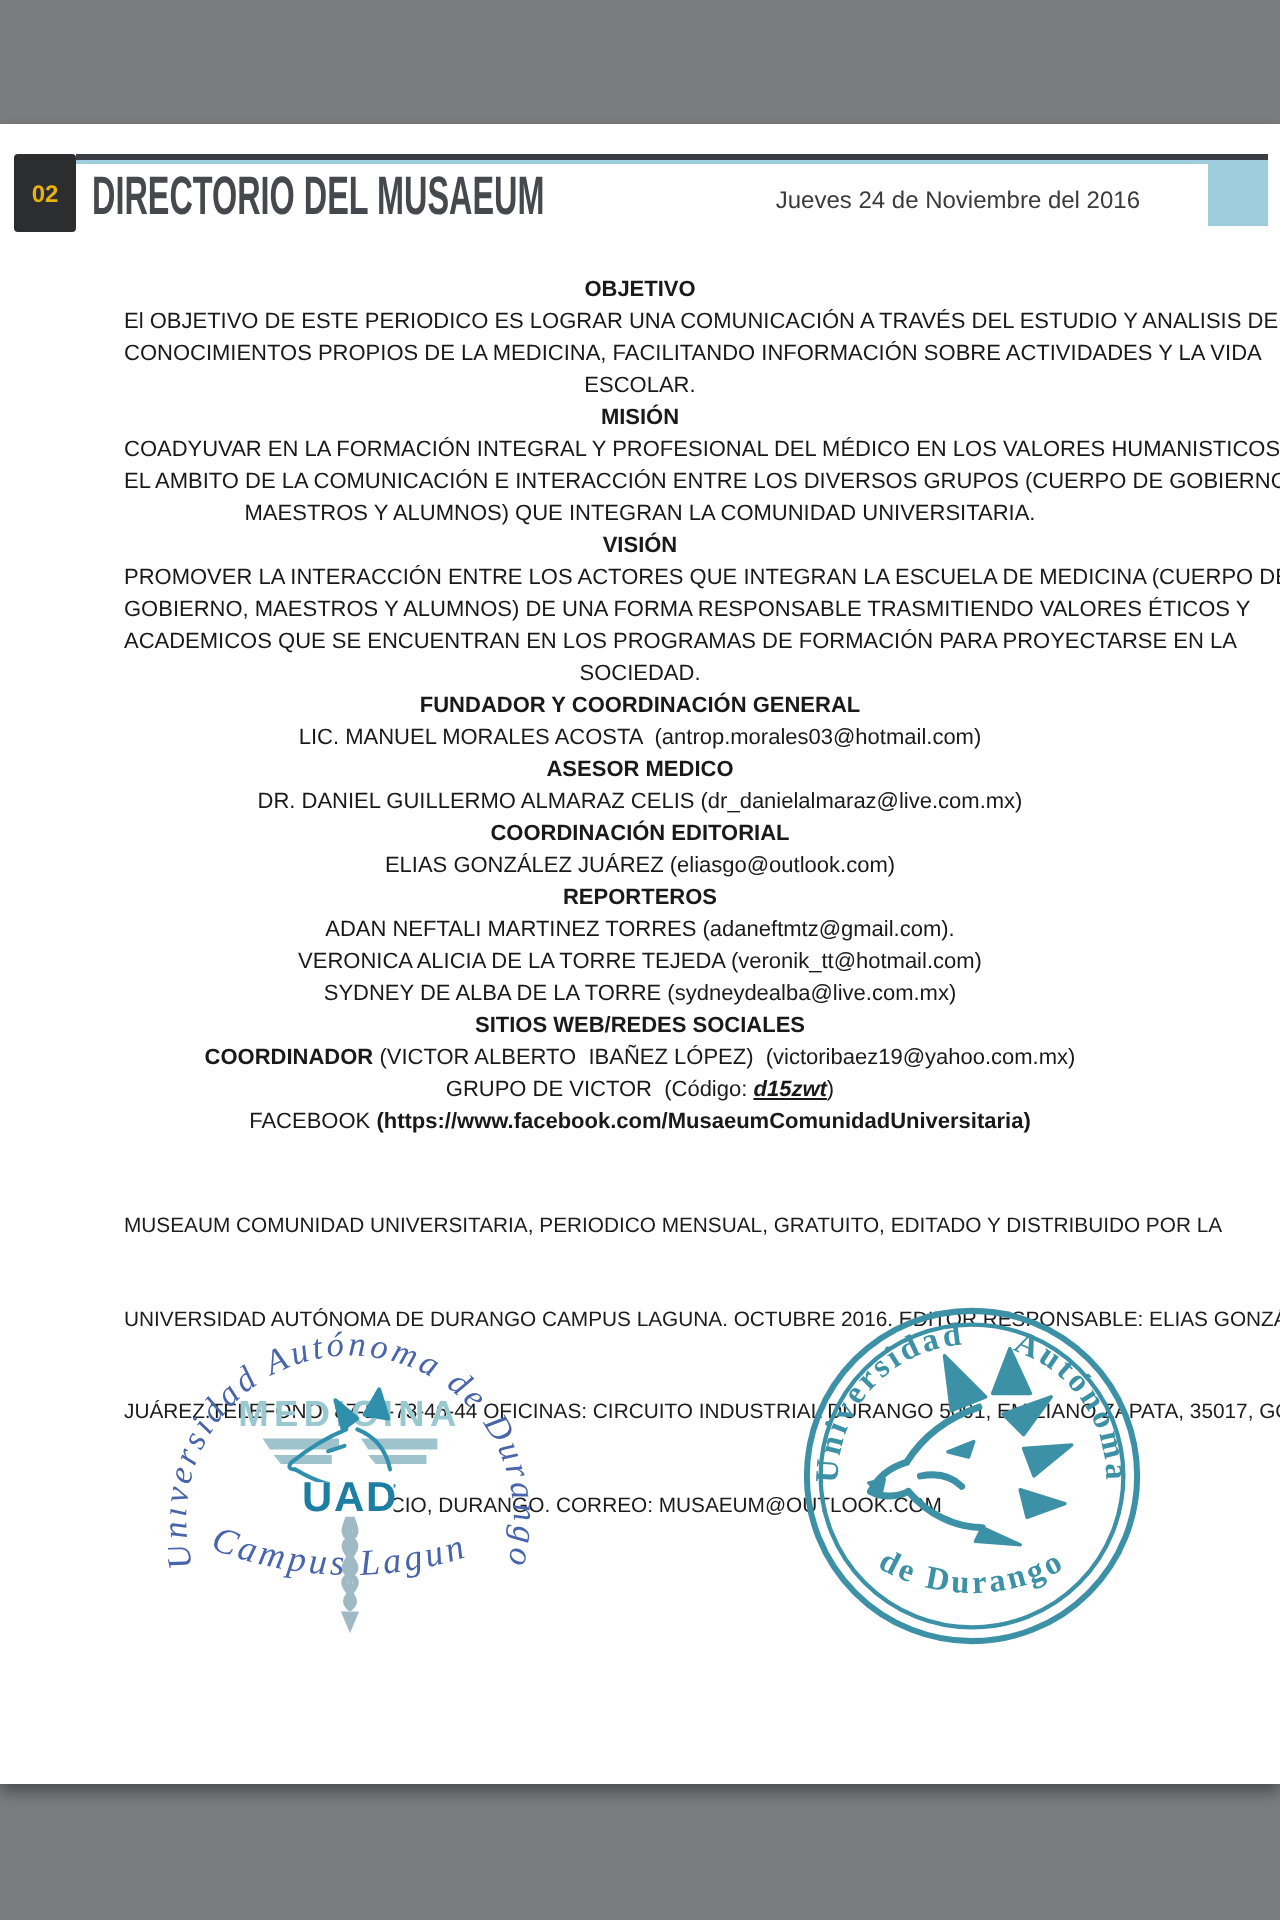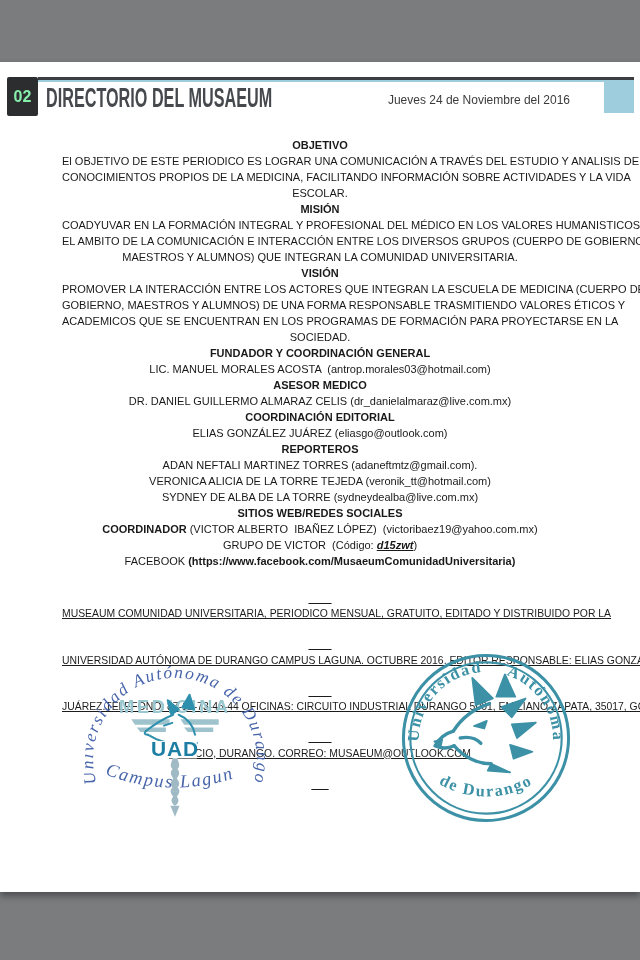--- a/index.html
+++ b/index.html
@@ -2,35 +2,35 @@
 <html><head>
 <meta charset="utf-8">
 <style>
   html,body{margin:0;padding:0;background:#7b7c7e;}
   .canvas{position:relative;width:640px;height:960px;background:#7b7c7e;overflow:hidden;
           font-family:"Liberation Sans",sans-serif;}
   .sheet{position:absolute;left:0;top:62px;width:640px;height:830px;background:#ffffff;
          box-shadow:0 4px 7px rgba(0,0,0,.38);}
   
   .pagenum{position:absolute;left:7px;top:15px;width:31px;height:39px;background:#2c2d2f;
-           color:#86efac;font-weight:700;font-size:16px;display:flex;align-items:center;
+           color:#eab308;font-weight:700;font-size:12px;display:flex;align-items:center;
            justify-content:center;border-radius:2px;}
   .rule-dark{position:absolute;left:38px;top:15px;width:596px;height:3px;background:#3a3e43;}
   .rule-blue{position:absolute;left:38px;top:18px;width:566px;height:2px;background:#9ecddd;}
   .blue-square{position:absolute;left:604px;top:18px;width:30px;height:33px;background:#9ecddd;}
   .masthead{position:absolute;left:46px;top:19px;font-size:27px;font-weight:700;color:#45484c;
             transform:scaleX(.60);transform-origin:0 0;white-space:nowrap;line-height:34px;}
   .issue-date{position:absolute;right:70px;top:31px;font-size:12px;color:#3b3b3b;}
   
   .content{position:absolute;left:62px;top:75px;width:516px;text-align:center;
            font-size:11px;line-height:16px;color:#191919;}
   .content div{white-space:pre;}
   .h{font-weight:700;}
   .code{font-weight:700;font-style:italic;text-decoration:underline;}
-  .footer-par{margin-top:6px;font-size:10.4px;line-height:15.5px;color:#1c1c1c;text-decoration:underline;}
+  .footer-par{margin-top:6px;font-size:10.4px;line-height:15.5px;color:#1c1c1c;}
   
   .logos{position:absolute;left:0;top:586px;width:640px;height:186px;}
   .logo-left{position:absolute;left:84px;top:0;width:182px;height:178px;}
   .logo-right{position:absolute;left:398px;top:4px;width:176px;height:172px;}
   svg text{font-family:"Liberation Serif",serif;}
   .sans{font-family:"Liberation Sans",sans-serif;}
 </style>
 </head>
 <body>
 

